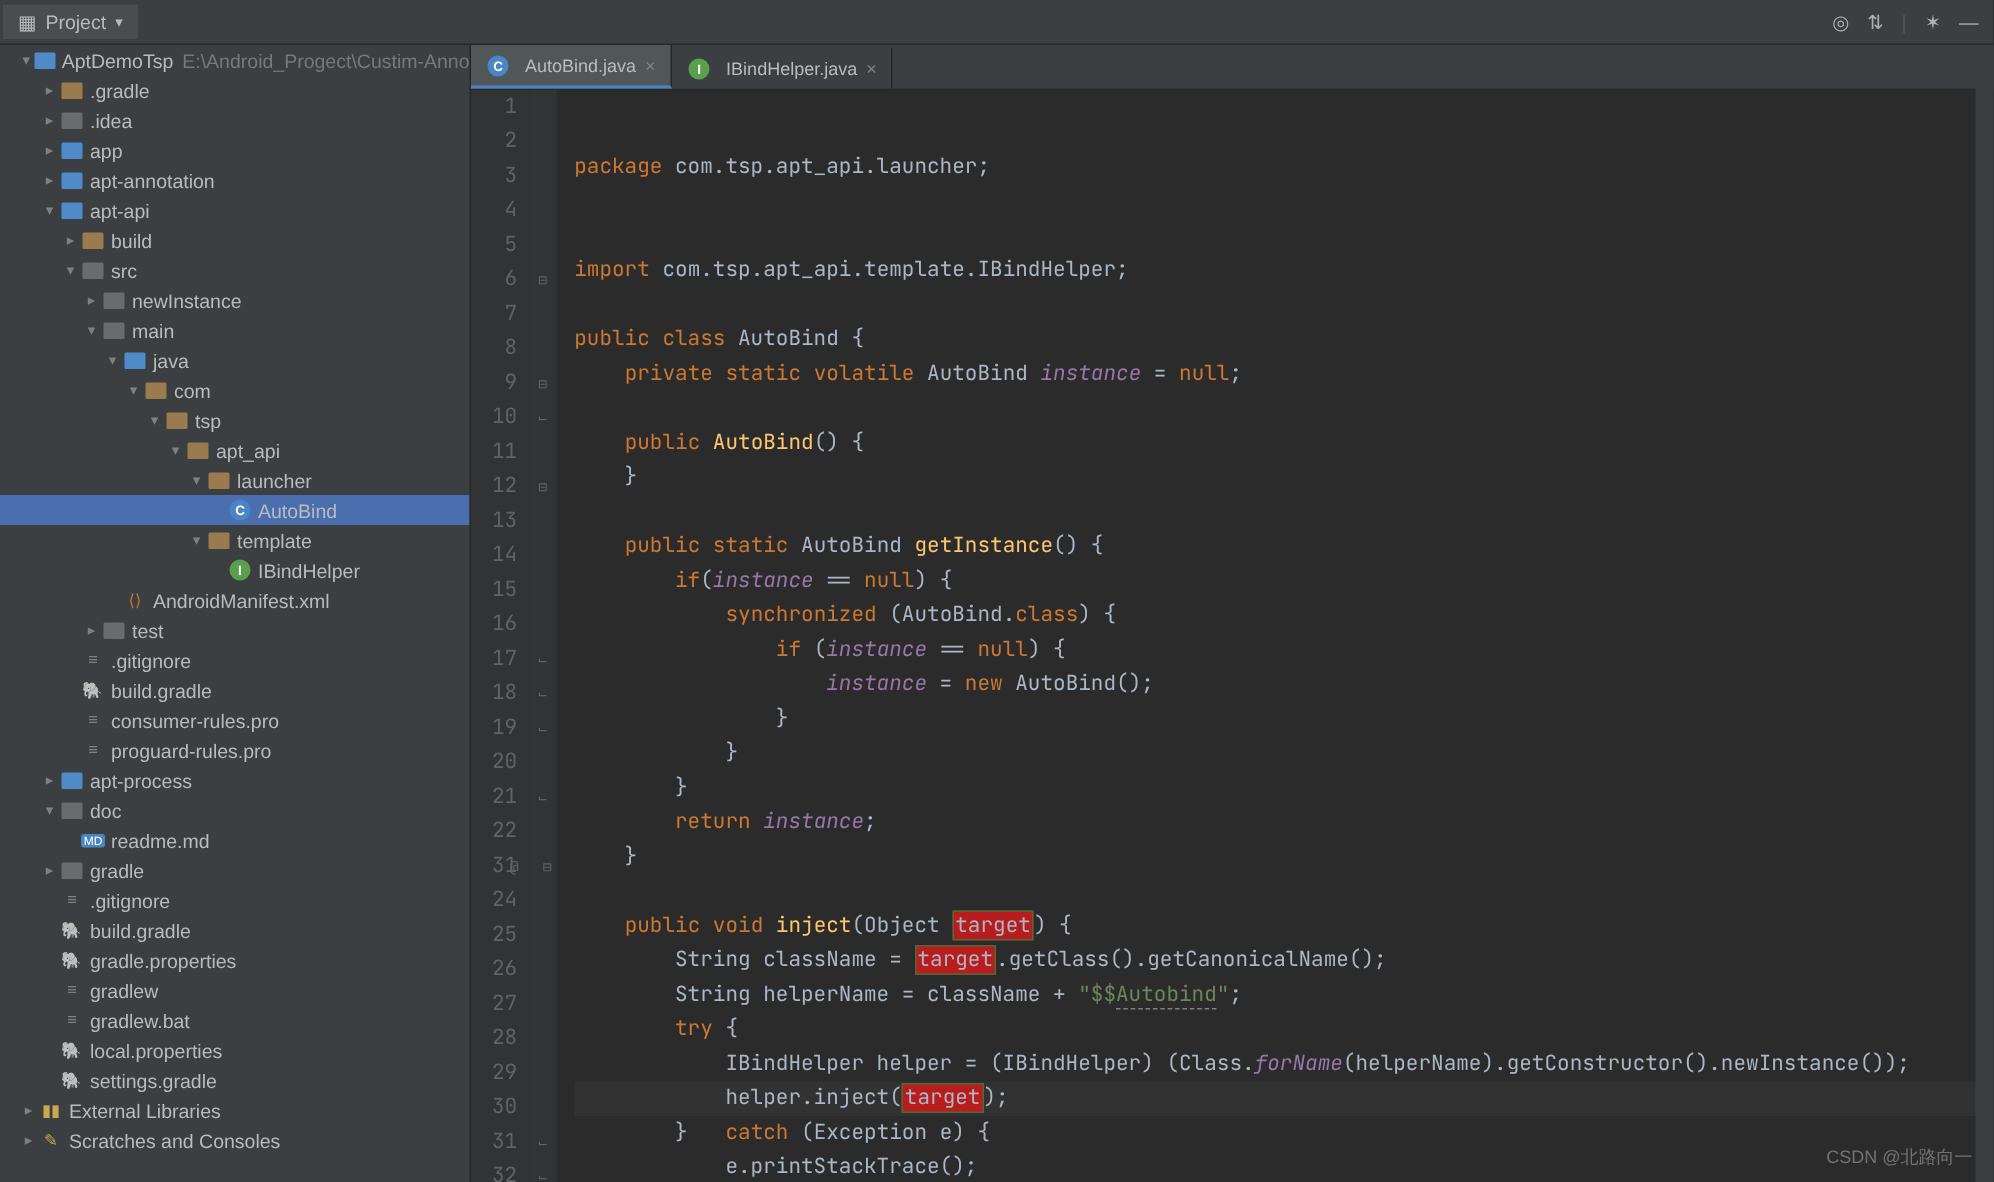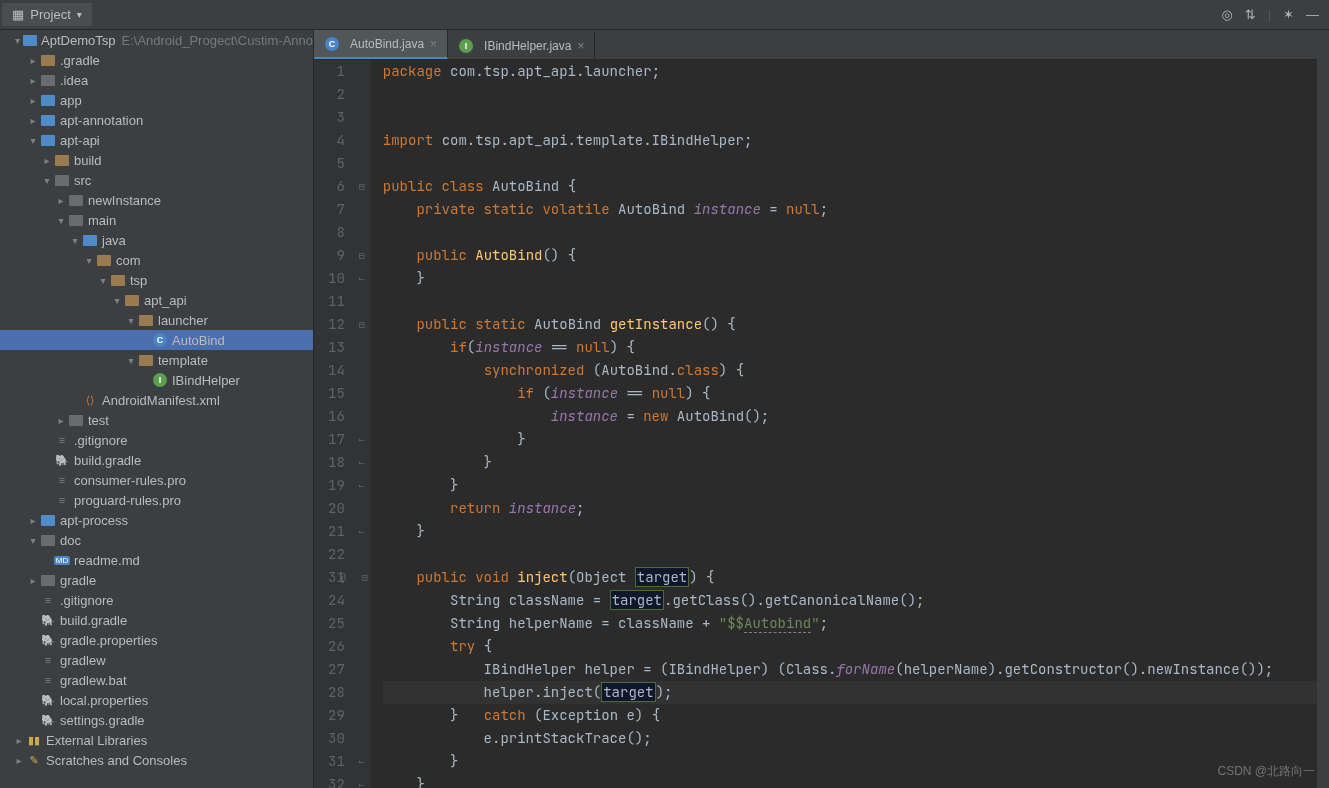--- a/index.html
+++ b/index.html
@@ -30,30 +30,30 @@
 .tabs { height: 30px; background: #3c3f41; border-bottom: 1px solid #282828; display: flex; align-items: flex-end; }
 .tab { padding: 6px 10px 5px; background: #515658; color: #bbb; display: flex; align-items: center; gap: 6px; border-right:1px solid #282828; font-size:12px;}
 .tab.inactive { background: #3c3f41; }
 .tab .close { color: #808080; font-size: 12px; }
 .tab.active { border-bottom: 2px solid #4a86c7; }
 .editor { flex: 1; display: flex; font-family: "JetBrains Mono", Consolas, monospace; font-size: 14px; line-height: 23px; overflow: hidden; }
 .gutter { background: #313335; color: #606366; text-align: right; padding: 0 8px 0 14px; user-select: none; }
 .gutter .ln { height: 23px; }
 .fold { background: #313335; width: 18px; color: #606366; }
 .fold .fm { height: 23px; text-align: center; font-size: 10px; }
-.code { flex: 1; padding-left: 12px; white-space: pre; position: relative; }
+.code { flex: 1; padding-left: 12px; white-space: pre; position: relative; margin-top: 40px; }
 .code .line { height: 23px; }
 .kw { color: #cc7832; }
 .str { color: #6a8759; }
 .ident { color: #a9b7c6; }
 .type { color: #a9b7c6; }
 .mtd { color: #ffc66d; }
 .field { color: #9876aa; font-style: italic; }
 .underline { border-bottom: 1px dashed #808080; }
-.hlParam { background: #0f172a; border: 1px solid #4d6b3a; padding: 0 1px; }
+.hlParam { background: #b91c1c; border: 1px solid #4d6b3a; padding: 0 1px; }
 .cursor-line { background: #323232; }
 .at-icon { color: #606366; }
 .scrollbar-v { position: absolute; right: 0; top: 30px; bottom: 0; width: 12px; background: #3c3f41; }
 .watermark { position: fixed; bottom: 8px; right: 14px; color: rgba(200,200,200,0.45); font-size: 12px; font-family: sans-serif; }
 </style>
 </head>
 <body>
 
 <div class="toolbar">
   <div class="proj-tab">

